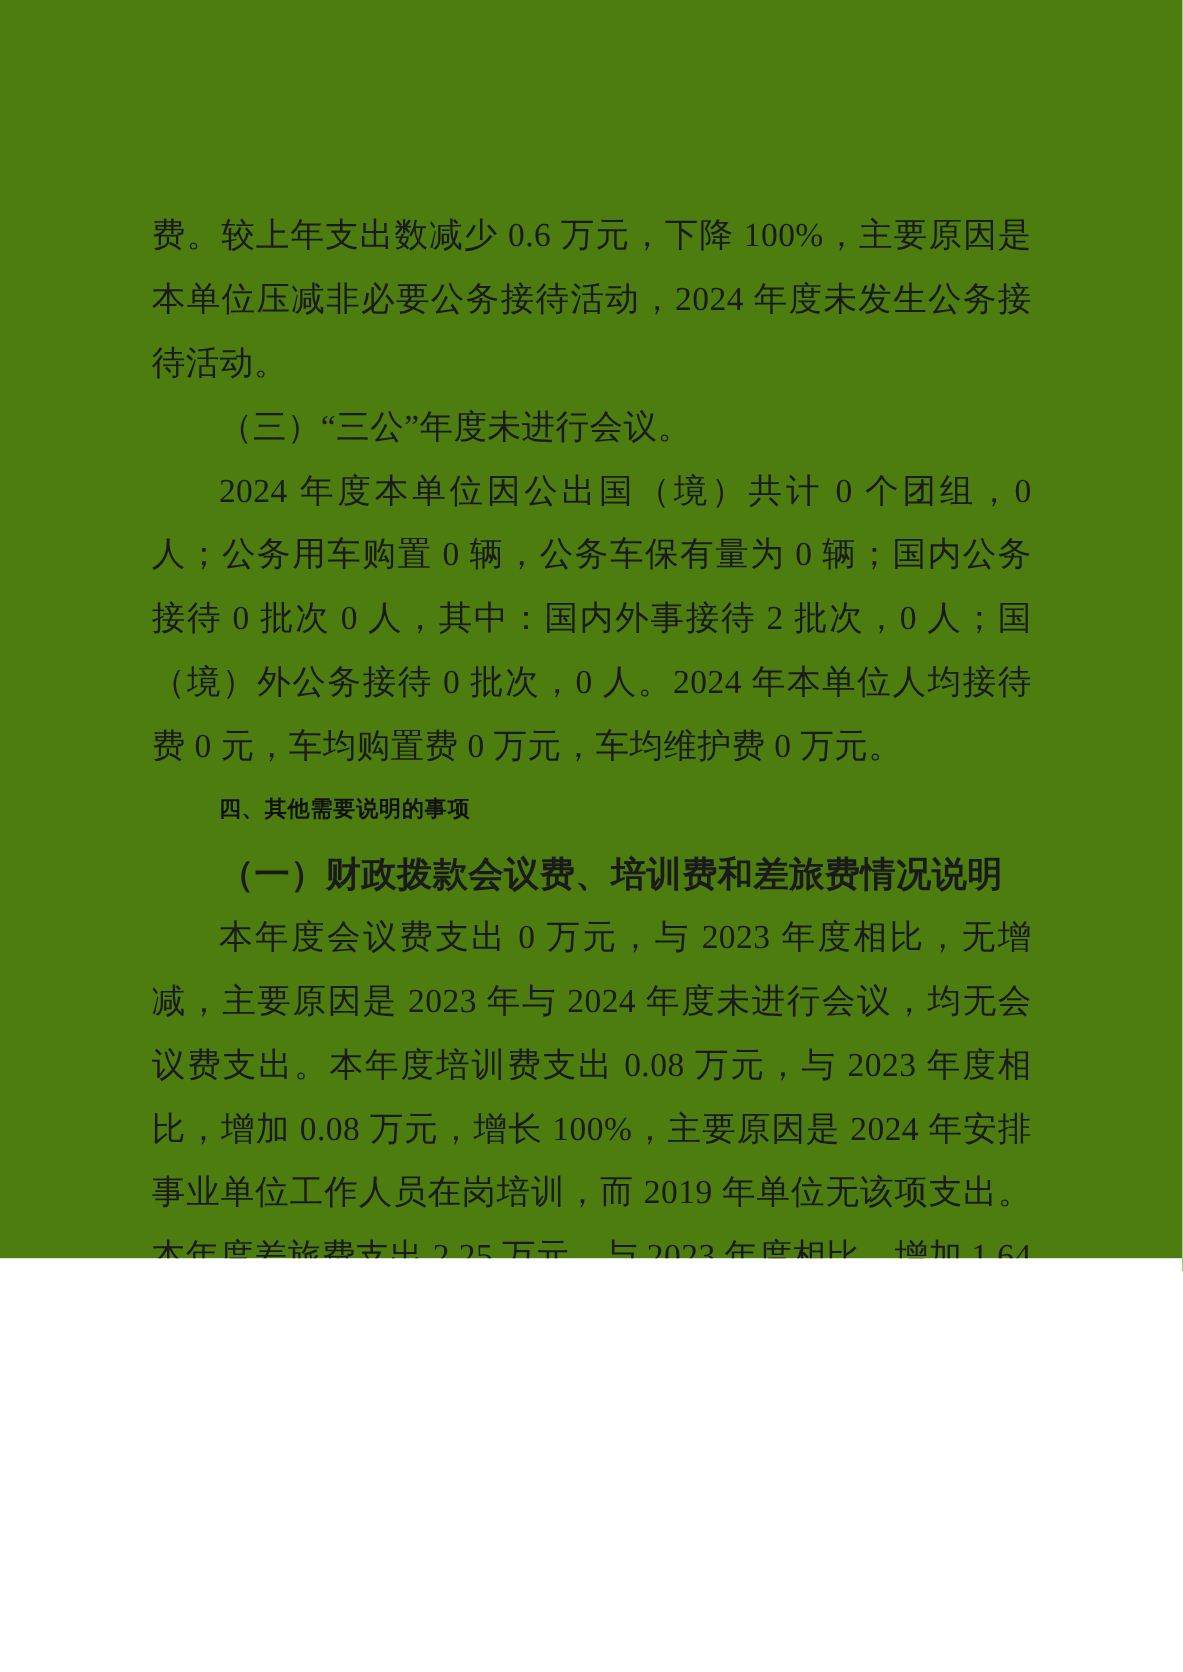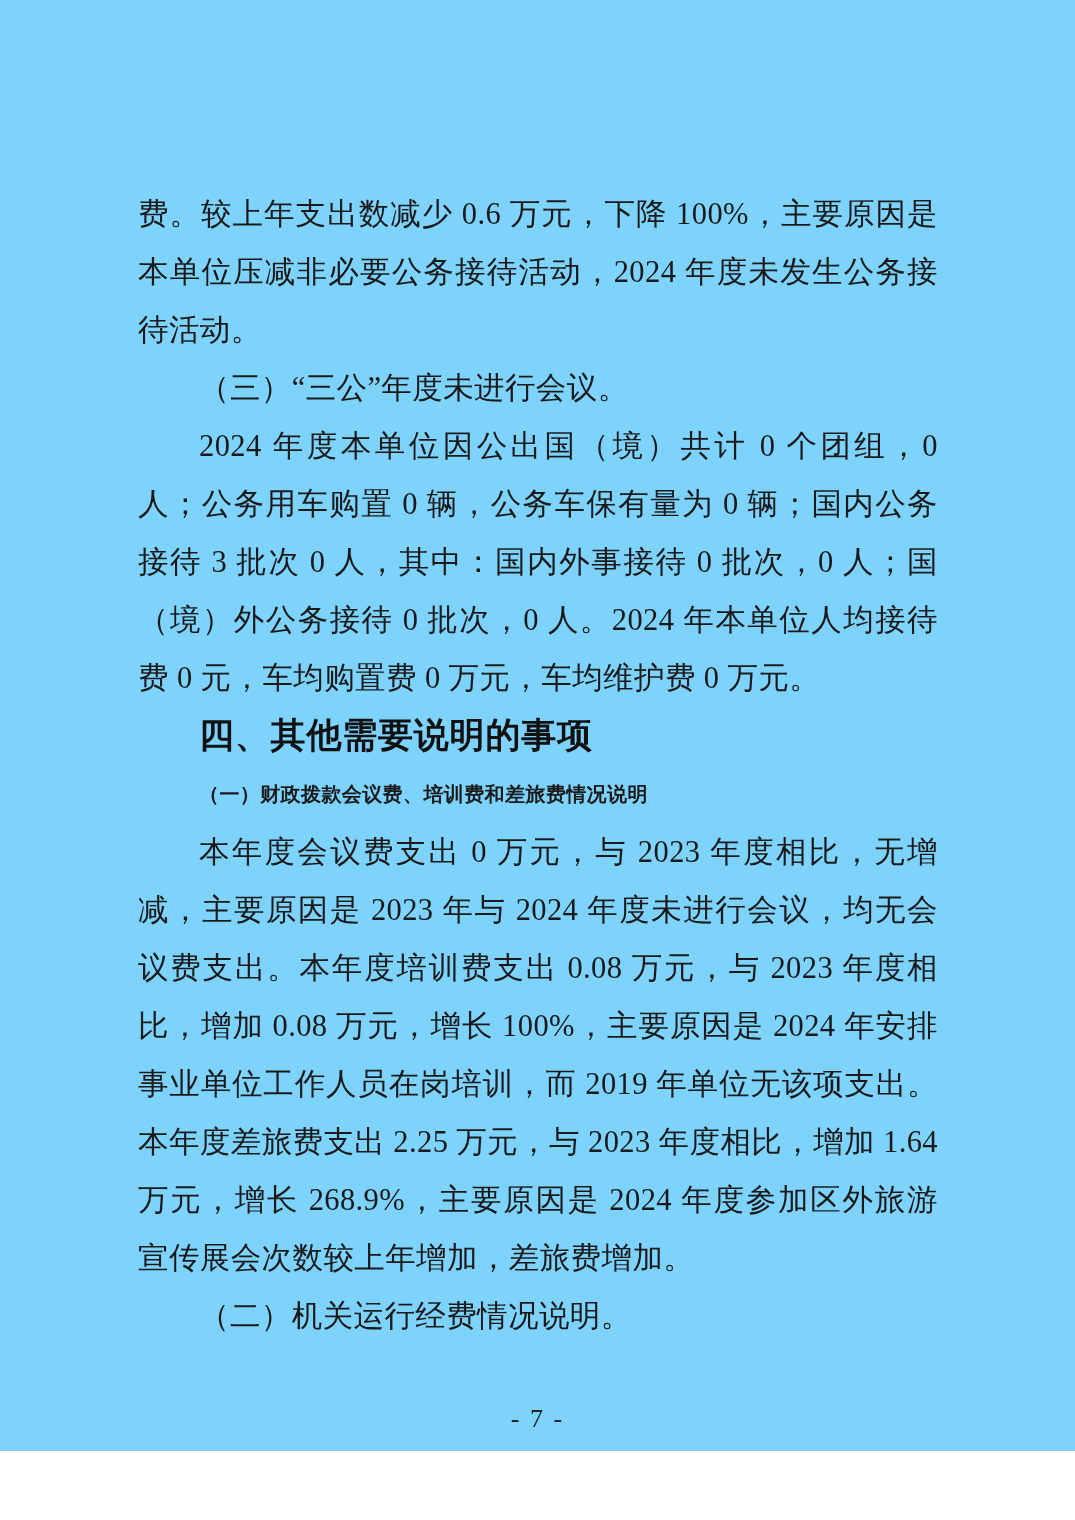--- a/index.html
+++ b/index.html
@@ -3,23 +3,23 @@
 <meta charset="utf-8">
 <style>
   html, body {
     margin: 0;
     padding: 0;
     background: #ffffff;
   }
   .page {
     position: relative;
     width: 1075px;
-    height: 1451px;
+    height: 1144px;
     margin: 0 auto;
-    background: #7dd3fc;
+    background: #4d7c0f;
     box-sizing: border-box;
     overflow: hidden;
   }
   .content {
     position: absolute;
     left: 138px;
     top: 185px;
     width: 800px;
   }
   .para {
@@ -30,31 +30,31 @@
     text-align: justify;
     text-justify: inter-ideograph;
     margin: 0 0 0 0;
     letter-spacing: 0.4px;
   }
   .indent {
     text-indent: 61px;
   }
   .heading {
     font-family: "Liberation Serif", "DejaVu Serif", serif;
-    font-size: 35px;
+    font-size: 20px;
     line-height: 58px;
     color: #111111;
     font-weight: bold;
     text-indent: 61px;
     margin: 0;
     letter-spacing: 0.8px;
   }
   .subheading {
     font-family: "Liberation Serif", "DejaVu Serif", serif;
-    font-size: 20px;
+    font-size: 32px;
     line-height: 58px;
     color: #1a1a1a;
     font-weight: bold;
     text-indent: 61px;
     margin: 0;
     letter-spacing: 0.4px;
   }
   .footer {
     position: absolute;
     left: 0;
@@ -70,21 +70,21 @@
 </head>
 <body>
 
 <div class="page">
   <div class="content">
 
     <p class="para">费。较上年支出数减少 0.6 万元，下降 100%，主要原因是本单位压减非必要公务接待活动，2024 年度未发生公务接待活动。</p>
 
     <p class="para indent">（三）“三公”年度未进行会议。</p>
 
-    <p class="para indent">2024 年度本单位因公出国（境）共计 0 个团组，0 人；公务用车购置 0 辆，公务车保有量为 0 辆；国内公务接待 3 批次 0 人，其中：国内外事接待 0 批次，0 人；国（境）外公务接待 0 批次，0 人。2024 年本单位人均接待费 0 元，车均购置费 0 万元，车均维护费 0 万元。</p>
+    <p class="para indent">2024 年度本单位因公出国（境）共计 0 个团组，0 人；公务用车购置 0 辆，公务车保有量为 0 辆；国内公务接待 0 批次 0 人，其中：国内外事接待 2 批次，0 人；国（境）外公务接待 0 批次，0 人。2024 年本单位人均接待费 0 元，车均购置费 0 万元，车均维护费 0 万元。</p>
 
     <p class="heading">四、其他需要说明的事项</p>
 
     <p class="subheading">（一）财政拨款会议费、培训费和差旅费情况说明</p>
 
     <p class="para indent">本年度会议费支出 0 万元，与 2023 年度相比，无增减，主要原因是 2023 年与 2024 年度未进行会议，均无会议费支出。本年度培训费支出 0.08 万元，与 2023 年度相比，增加 0.08 万元，增长 100%，主要原因是 2024 年安排事业单位工作人员在岗培训，而 2019 年单位无该项支出。本年度差旅费支出 2.25 万元，与 2023 年度相比，增加 1.64 万元，增长 268.9%，主要原因是 2024 年度参加区外旅游宣传展会次数较上年增加，差旅费增加。</p>
 
     <p class="para indent">（二）机关运行经费情况说明。</p>
 
 

